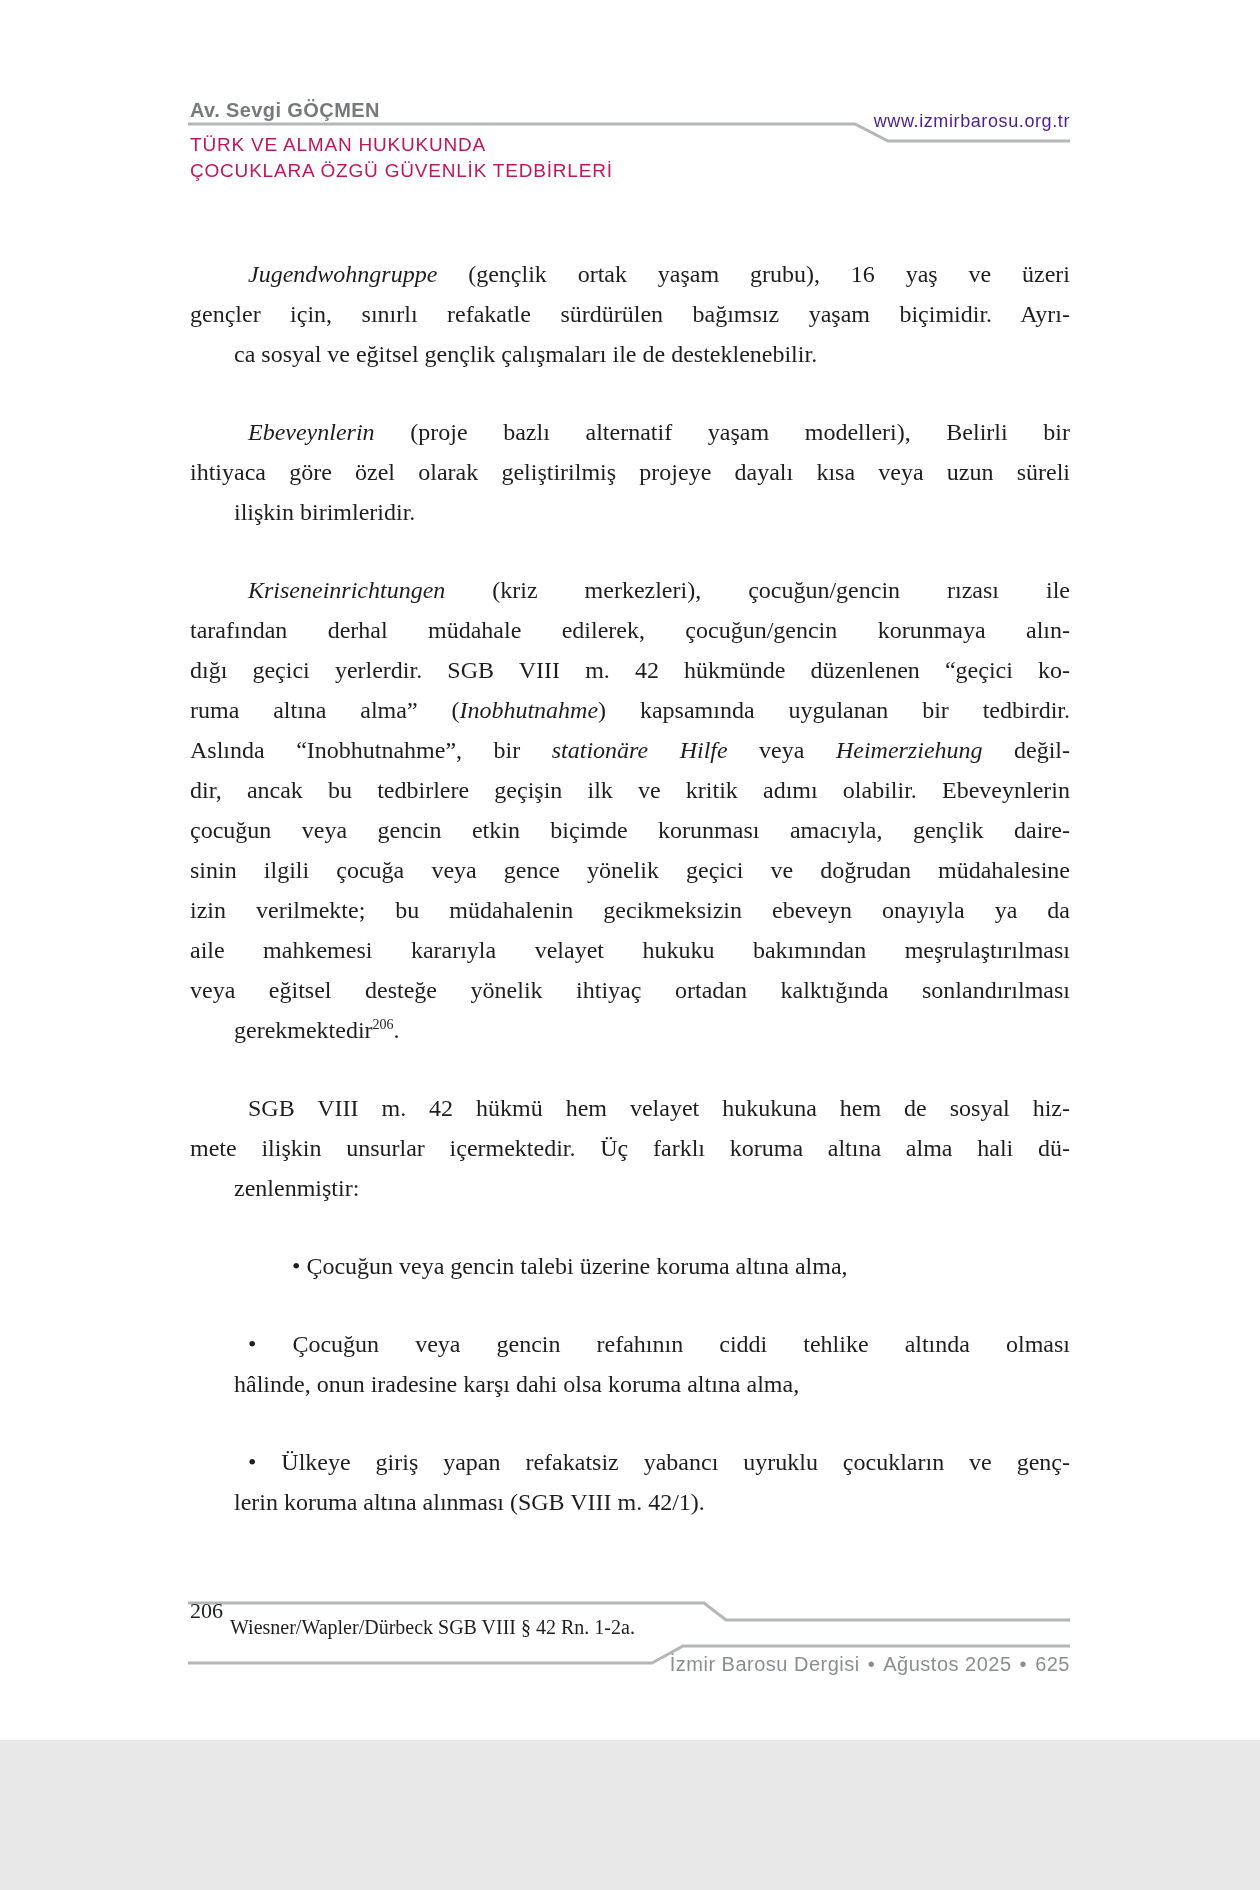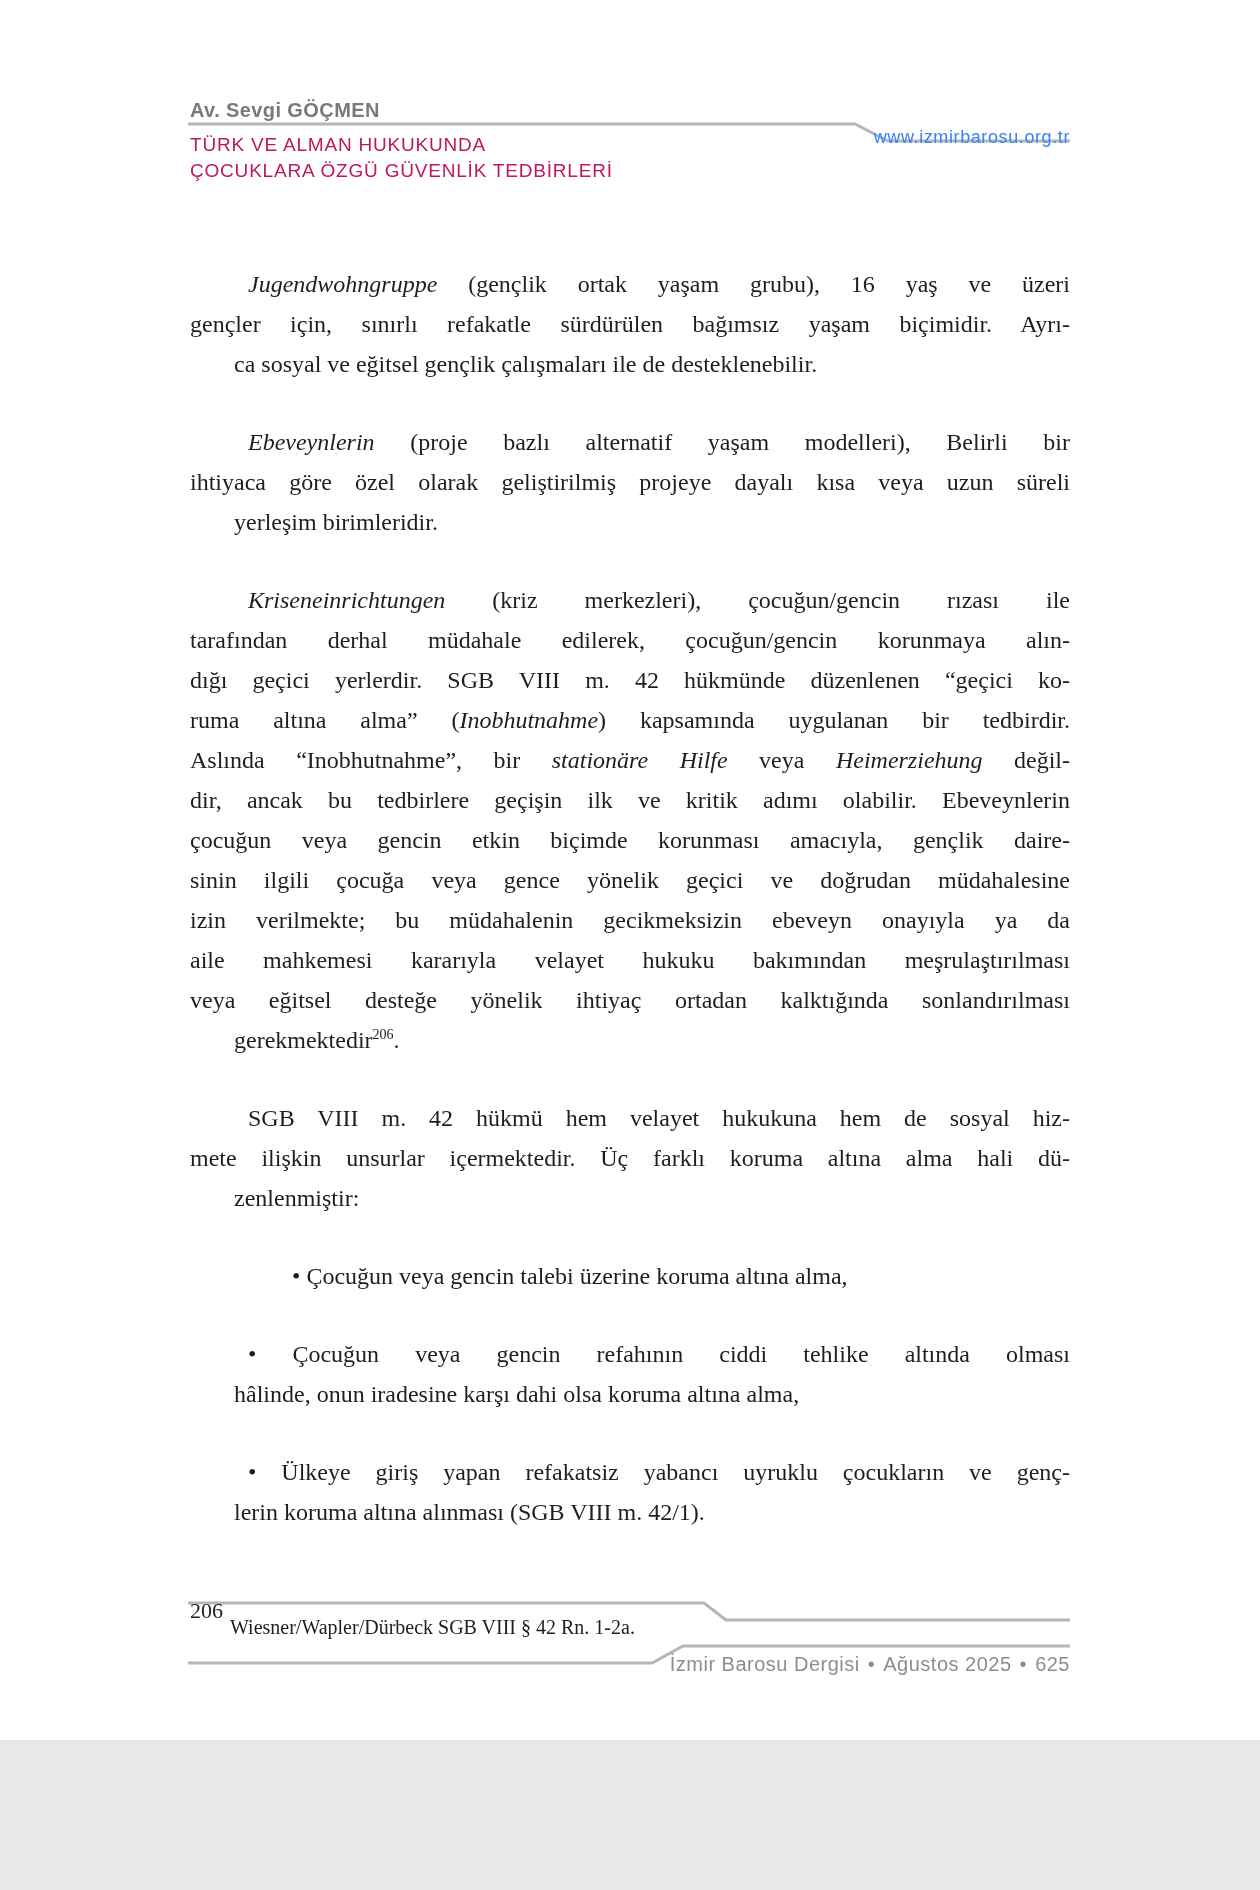--- a/index.html
+++ b/index.html
@@ -22,32 +22,32 @@
   .rule-svg { position:absolute; display:block; }
   .rule-svg path { fill:none; stroke:#b4b6b8; stroke-width:3; }
   .header-rule   { left:188px; top:121px; }
   .footnote-rule { left:188px; top:1600px; }
   .footer-rule   { left:188px; top:1643px; }
 
   .header-website {
     position:absolute; right:190px; top:112px;
     font-family:"Liberation Sans", sans-serif;
     font-size:18px; line-height:1;
-    color:#3b82f6; letter-spacing:.6px;margin-top:16px;
+    color:#4c1d95; letter-spacing:.6px;
   }
   .header-title {
     position:absolute; left:190px; top:132px;
     font-family:"Liberation Sans", sans-serif;
     font-size:19px; font-weight:normal; line-height:26px;
     color:#be185d; letter-spacing:.8px;
   }
 
   
   .content {
-    position:absolute; left:190px; top:264px; width:880px;
+    position:absolute; left:190px; top:254px; width:880px;
     font-size:24px; line-height:40px; color:#1e1e1e;
   }
   .para + .para { margin-top:38px; }
   .line { text-align:justify; text-align-last:justify; }
   .line.last { text-align-last:left;margin-left:44px; }
   .line.indent { text-indent:58px; }
   .it { font-style:italic; }
   sup.body-sup { font-size:14px; line-height:0; }
 
   
@@ -90,21 +90,21 @@
 
   <div class="content">
       <div class="para">
         <div class="line indent"><span class="it">Jugendwohngruppe</span><span> (gençlik ortak yaşam grubu), 16 yaş ve üzeri</span></div>
         <div class="line"><span>gençler için, sınırlı refakatle sürdürülen bağımsız yaşam biçimidir. Ayrı-</span></div>
         <div class="line last"><span>ca sosyal ve eğitsel gençlik çalışmaları ile de desteklenebilir.</span></div>
       </div>
       <div class="para">
         <div class="line indent"><span class="it">Ebeveynlerin</span><span> (proje bazlı alternatif yaşam modelleri), Belirli bir</span></div>
         <div class="line"><span>ihtiyaca göre özel olarak geliştirilmiş projeye dayalı kısa veya uzun süreli</span></div>
-        <div class="line last"><span>yerleşim birimleridir.</span></div>
+        <div class="line last"><span>ilişkin birimleridir.</span></div>
       </div>
       <div class="para">
         <div class="line indent"><span class="it">Kriseneinrichtungen</span><span> (kriz merkezleri), çocuğun/gencin rızası ile</span></div>
         <div class="line"><span>tarafından derhal müdahale edilerek, çocuğun/gencin korunmaya alın-</span></div>
         <div class="line"><span>dığı geçici yerlerdir. SGB VIII m. 42 hükmünde düzenlenen “geçici ko-</span></div>
         <div class="line"><span>ruma altına alma” (</span><span class="it">Inobhutnahme</span><span>) kapsamında uygulanan bir tedbirdir.</span></div>
         <div class="line"><span>Aslında “Inobhutnahme”, bir </span><span class="it">stationäre Hilfe</span><span> veya </span><span class="it">Heimerziehung</span><span> değil-</span></div>
         <div class="line"><span>dir, ancak bu tedbirlere geçişin ilk ve kritik adımı olabilir. Ebeveynlerin</span></div>
         <div class="line"><span>çocuğun veya gencin etkin biçimde korunması amacıyla, gençlik daire-</span></div>
         <div class="line"><span>sinin ilgili çocuğa veya gence yönelik geçici ve doğrudan müdahalesine</span></div>

